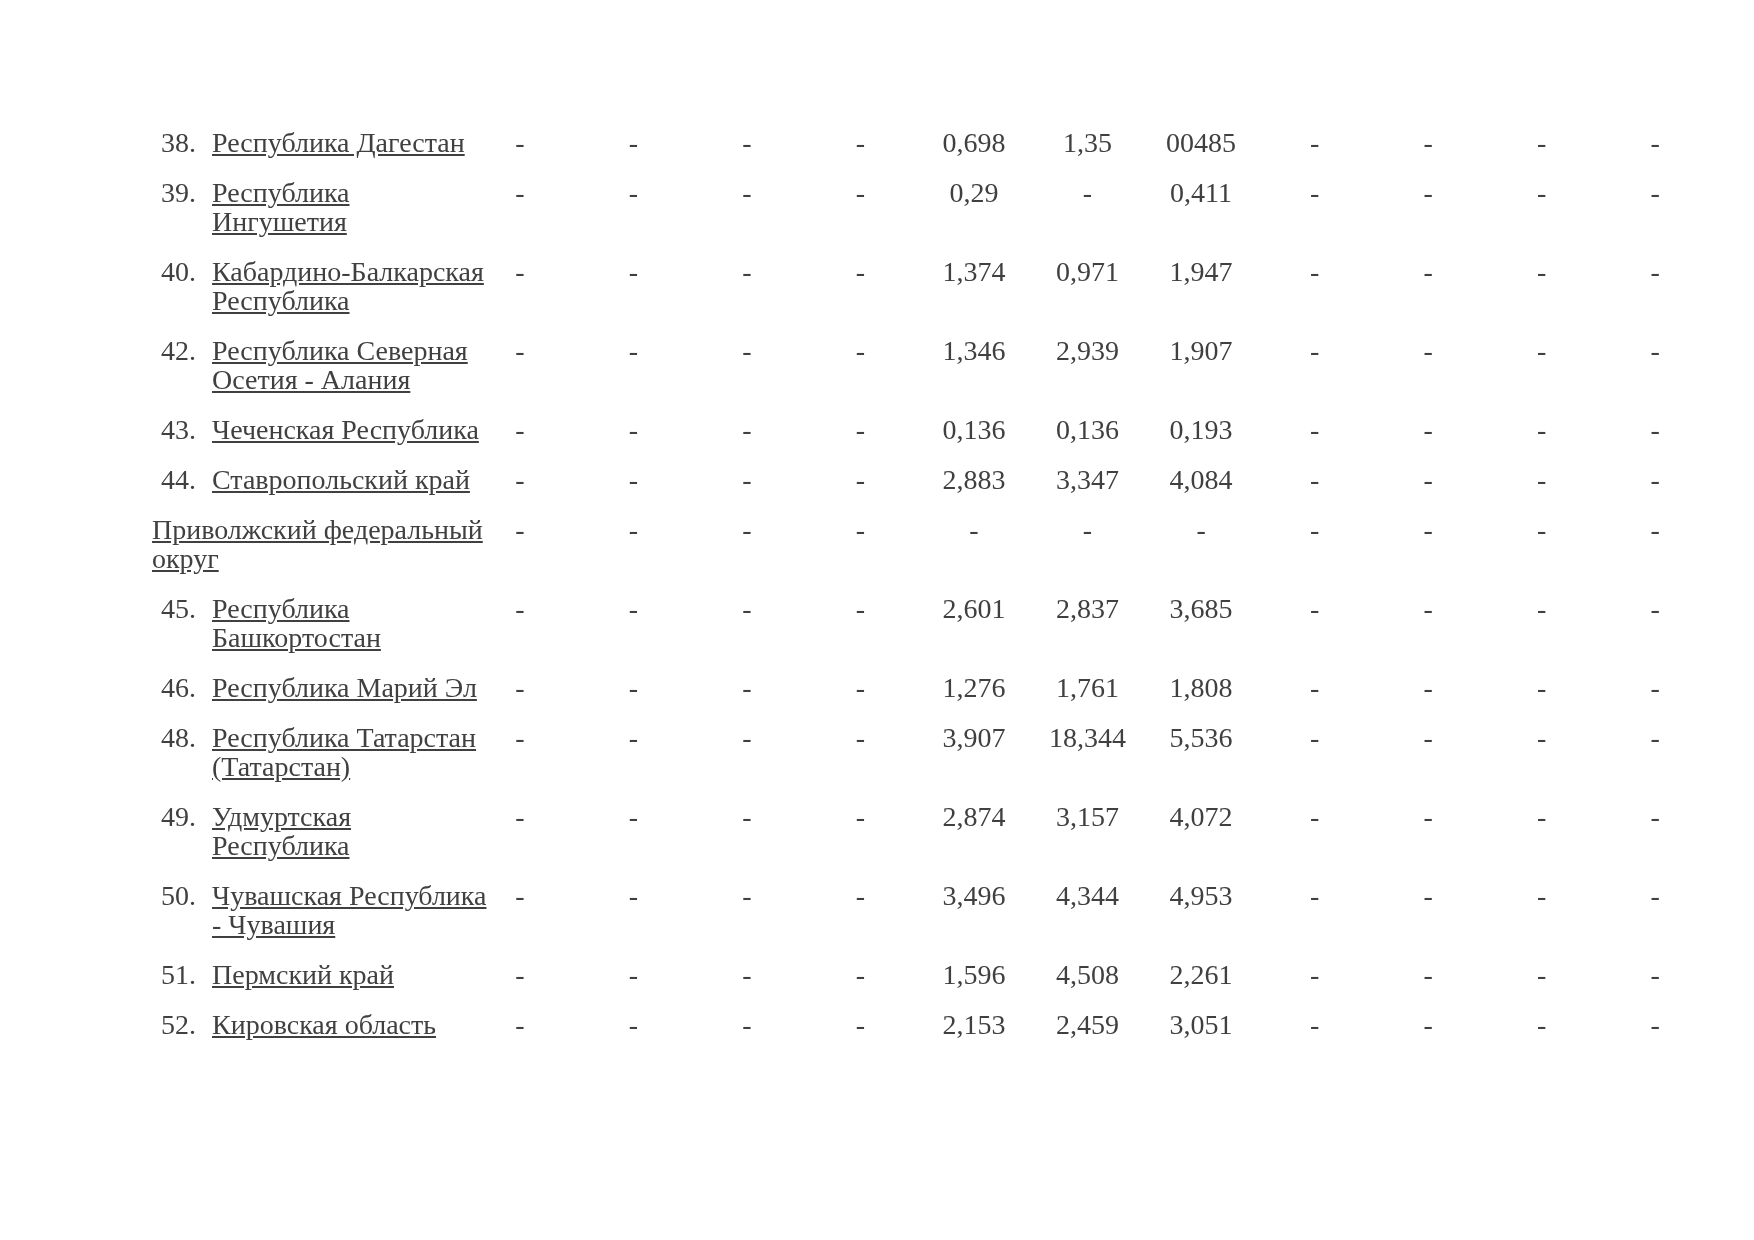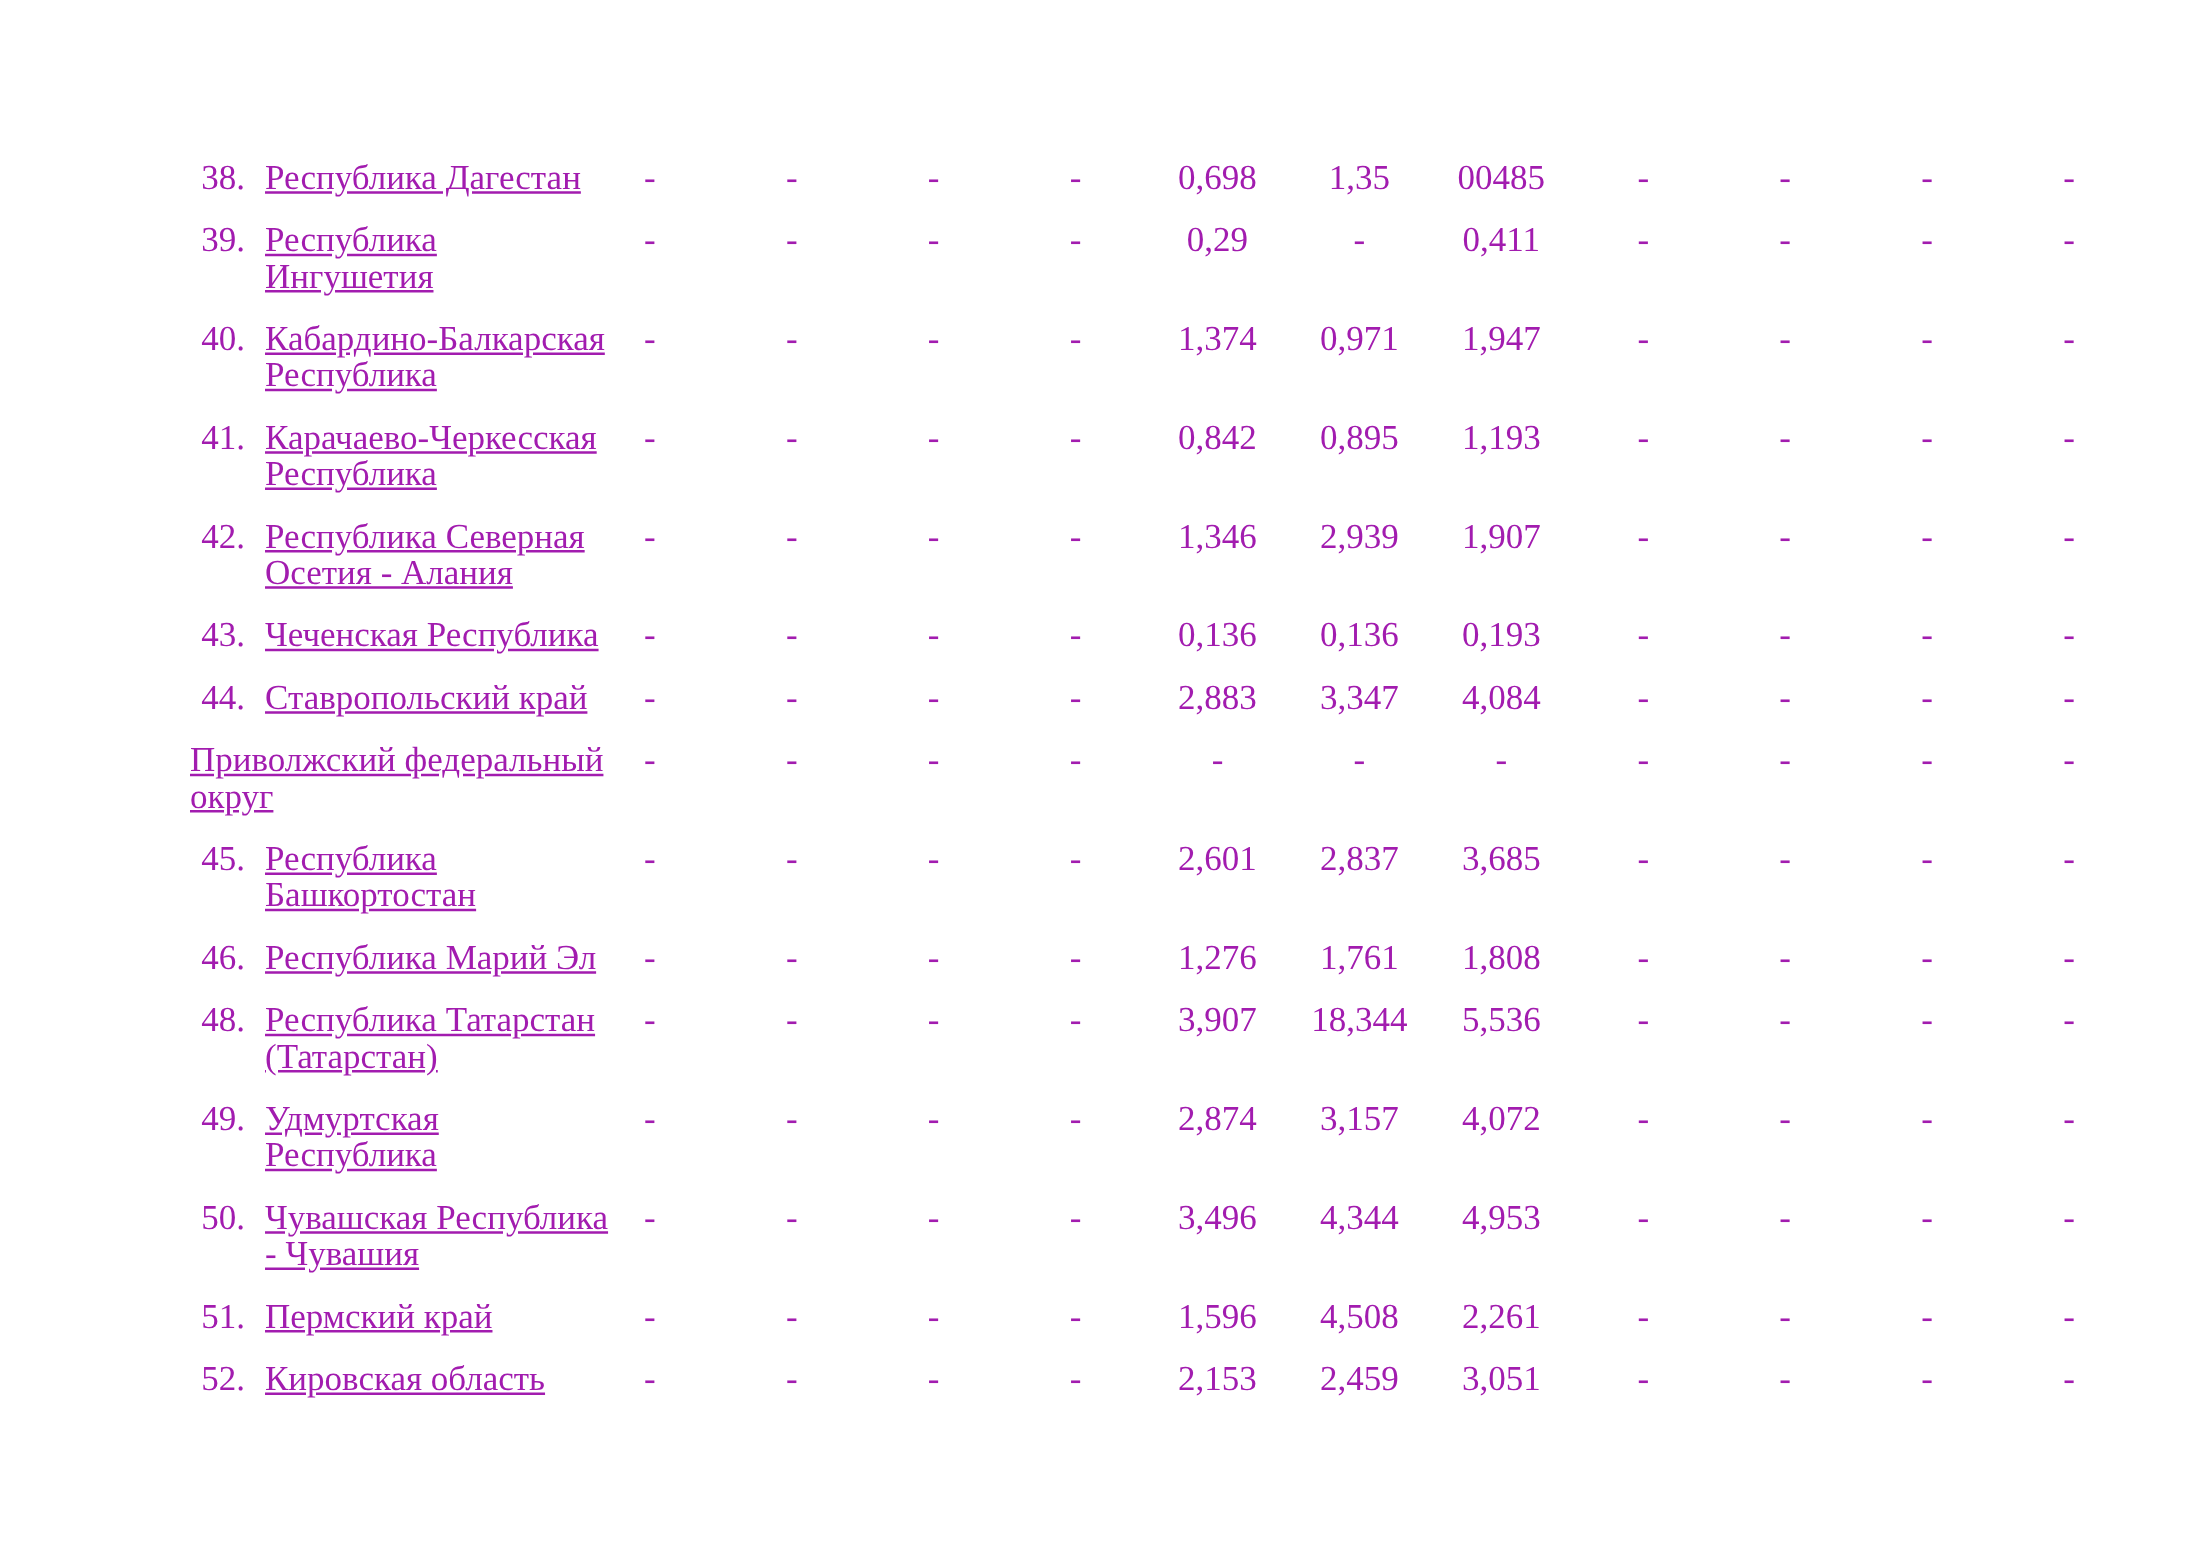--- a/index.html
+++ b/index.html
@@ -5,21 +5,21 @@
   html, body {
     margin: 0;
     padding: 0;
     background: #ffffff;
   }
   .page {
     position: relative;
     width: 1754px;
     height: 1240px;
     background: #ffffff;
-    color: #a21caf;
+    color: #404040;
     font-family: "Liberation Serif", "DejaVu Serif", serif;
     font-size: 28px;
     line-height: 29px;
     overflow: hidden;
   }
   table.regions {
     position: absolute;
     left: 150px;
     top: 118px;
     width: 1562px;
@@ -116,36 +116,20 @@
           <td class="val">-</td>
           <td class="val">1,374</td>
           <td class="val">0,971</td>
           <td class="val">1,947</td>
           <td class="val">-</td>
           <td class="val">-</td>
           <td class="val">-</td>
           <td class="val">-</td>
         </tr>
         <tr>
-          <td class="num">41.</td>
-          <td class="name">Карачаево-Черкесская
-Республика</td>
-          <td class="val">-</td>
-          <td class="val">-</td>
-          <td class="val">-</td>
-          <td class="val">-</td>
-          <td class="val">0,842</td>
-          <td class="val">0,895</td>
-          <td class="val">1,193</td>
-          <td class="val">-</td>
-          <td class="val">-</td>
-          <td class="val">-</td>
-          <td class="val">-</td>
-        </tr>
-        <tr>
           <td class="num">42.</td>
           <td class="name">Республика Северная
 Осетия - Алания</td>
           <td class="val">-</td>
           <td class="val">-</td>
           <td class="val">-</td>
           <td class="val">-</td>
           <td class="val">1,346</td>
           <td class="val">2,939</td>
           <td class="val">1,907</td>

